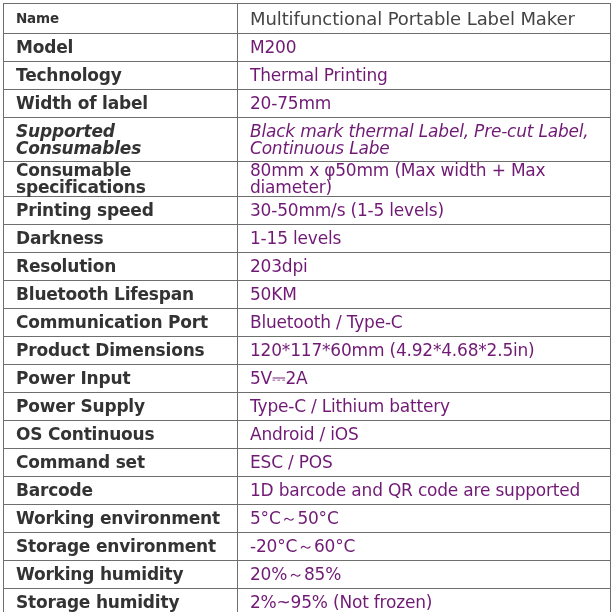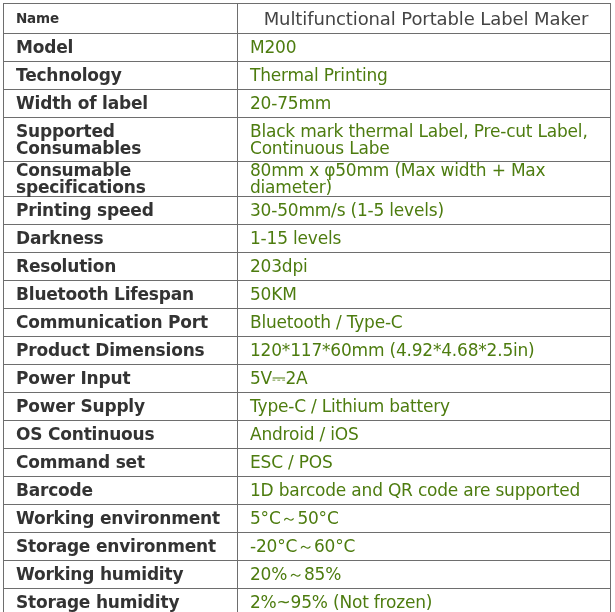--- a/index.html
+++ b/index.html
@@ -11,26 +11,26 @@
     color: #333333;
   }
   .spec-table td {
     border: 1.5px solid #6e6e6e;
     padding: 0 0 0 12px;
     vertical-align: middle;
     font-size: 17px;
     line-height: 17px;
   }
   .spec-table td.key { width: 221px; font-weight: bold; color: #333333; letter-spacing: -0.2px; }
-  .spec-table td.val { color: #4d7c0f; font-weight: normal; letter-spacing: -0.2px; padding-right: 8px; }
+  .spec-table td.val { color: #701a75; font-weight: normal; letter-spacing: -0.2px; padding-right: 8px; }
   .spec-table tr { height: 28px; }
   .spec-table tr.head { height: 30px; }
   .spec-table tr.head td.key { font-size: 13.5px; margin-top: 8px; }
-  .spec-table tr.head td.val { font-size: 18px; color: #444444; letter-spacing: -0.1px; text-align: center; }
-  .spec-table tr.tall { height: 44px; }
+  .spec-table tr.head td.val { font-size: 18px; color: #444444; letter-spacing: -0.1px; }
+  .spec-table tr.tall { height: 44px; font-style: italic; }
 </style>
 </head>
 <body>
 
 <table class="spec-table">
   <tbody>
     <tr class="head">
       <td class="key">Name</td>
       <td class="val">Multifunctional Portable Label Maker</td>
     </tr>

